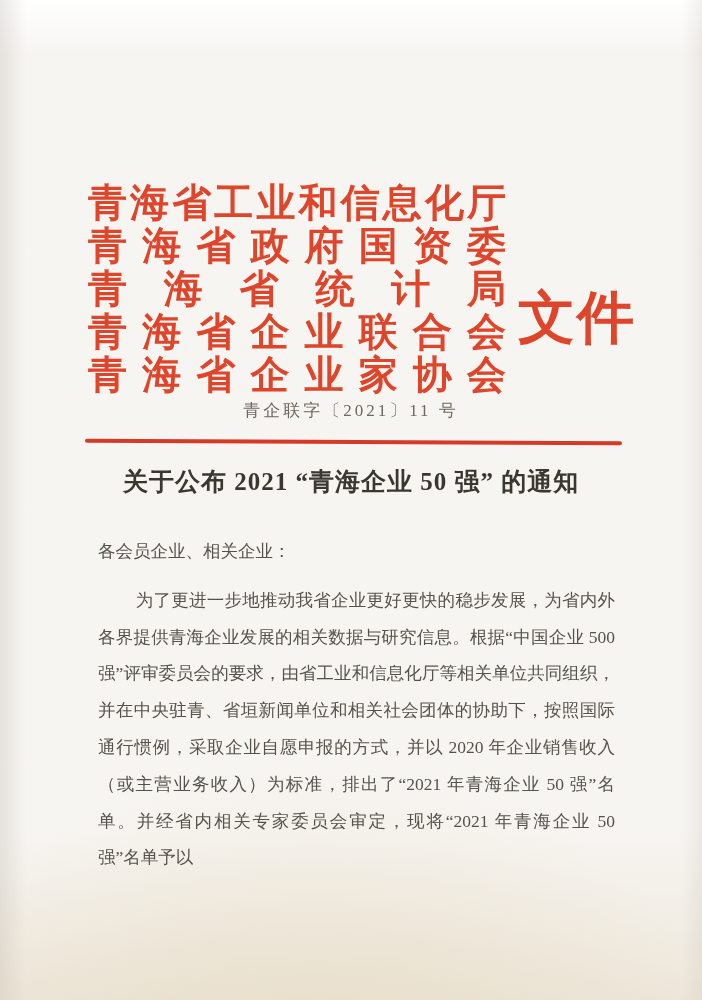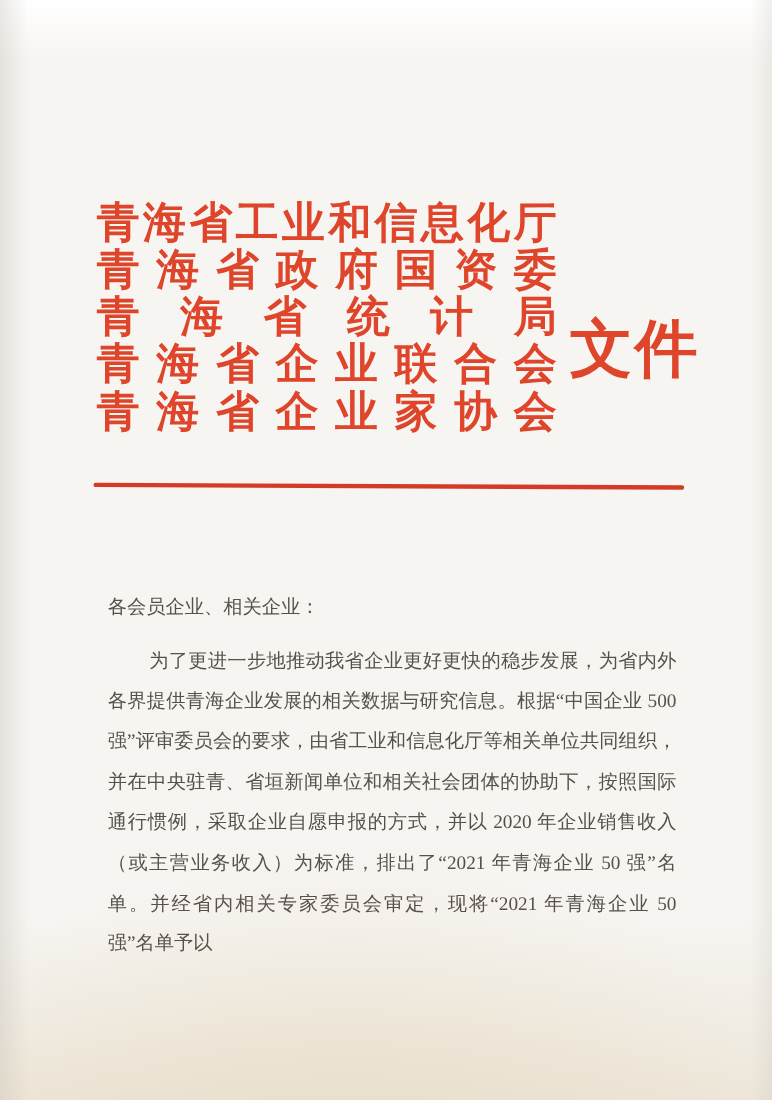--- a/index.html
+++ b/index.html
@@ -101,22 +101,24 @@
         <span>企</span>
         <span>业</span>
         <span>家</span>
         <span>协</span>
         <span>会</span>
       </div>
   </div>
 
   <div class="doc-type">文件</div>
 
+  <div class="doc-number">青企联字〔2021〕11 号</div>
 
   <div class="red-line"></div>
 
+  <div class="doc-title">关于公布 2021 “青海企业 50 强” 的通知</div>
 
   <div class="doc-body">
     <p>各会员企业、相关企业：</p>
     <p class="indent">为了更进一步地推动我省企业更好更快的稳步发展，为省内外各界提供青海企业发展的相关数据与研究信息。根据“中国企业 500 强”评审委员会的要求，由省工业和信息化厅等相关单位共同组织，并在中央驻青、省垣新闻单位和相关社会团体的协助下，按照国际通行惯例，采取企业自愿申报的方式，并以 2020 年企业销售收入（或主营业务收入）为标准，排出了“2021 年青海企业 50 强”名单。并经省内相关专家委员会审定，现将“2021 年青海企业 50 强”名单予以</p>
   </div>
 
 </div>
 
 </body></html>

